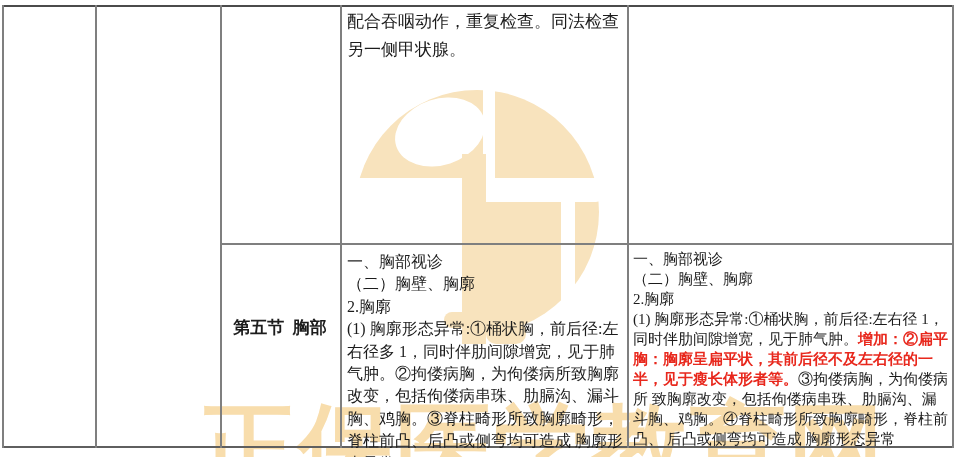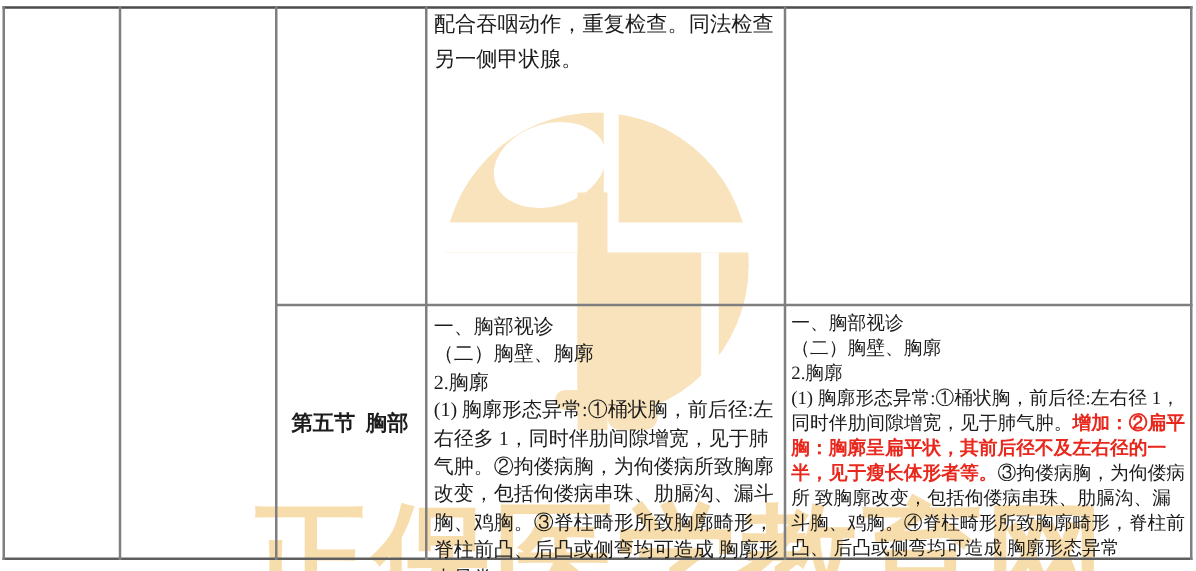--- a/index.html
+++ b/index.html
@@ -19,23 +19,23 @@
   }
   
   .tline{position:absolute;z-index:2;background:#7f7f7f;}
   .t-top   {left:2px;  top:5px;   width:952px; height:2px; background:#4b4b4b;}
   .t-bottom{left:2px;  top:446px; width:952px; height:2px; background:#5f5f5f;}
   .t-mid   {left:220px;top:243px; width:734px; height:2px;}
   .v{width:2px;top:5px;height:443px;}
   .v1{left:2px;} .v2{left:95px;} .v3{left:220px;} .v4{left:340px;} .v5{left:627px;} .v6{left:952px;}
   
   .cell{position:absolute;z-index:3;white-space:pre-wrap;}
-  .c-r1c4{left:347px;top:8px;width:276px;font-size:17px;line-height:28px;font-family:Liberation Mono, monospace;}
+  .c-r1c4{left:347px;top:8px;width:276px;font-size:17px;line-height:28px;}
   .c-title{
-    left:222px;top:244px;width:116px;height:188px;
+    left:222px;top:233px;width:116px;height:188px;
     display:flex;align-items:center;justify-content:center;
     font-weight:bold;font-size:17px;text-align:center;
   }
   .c-r2c4{left:347px;top:251px;width:277px;font-size:16px;line-height:22.4px;}
   .c-r2c5{left:633px;top:249px;width:316px;font-size:15px;line-height:20px;}
   .added{color:#e8281d;font-weight:bold;}
 </style>
 </head>
 <body>
 

